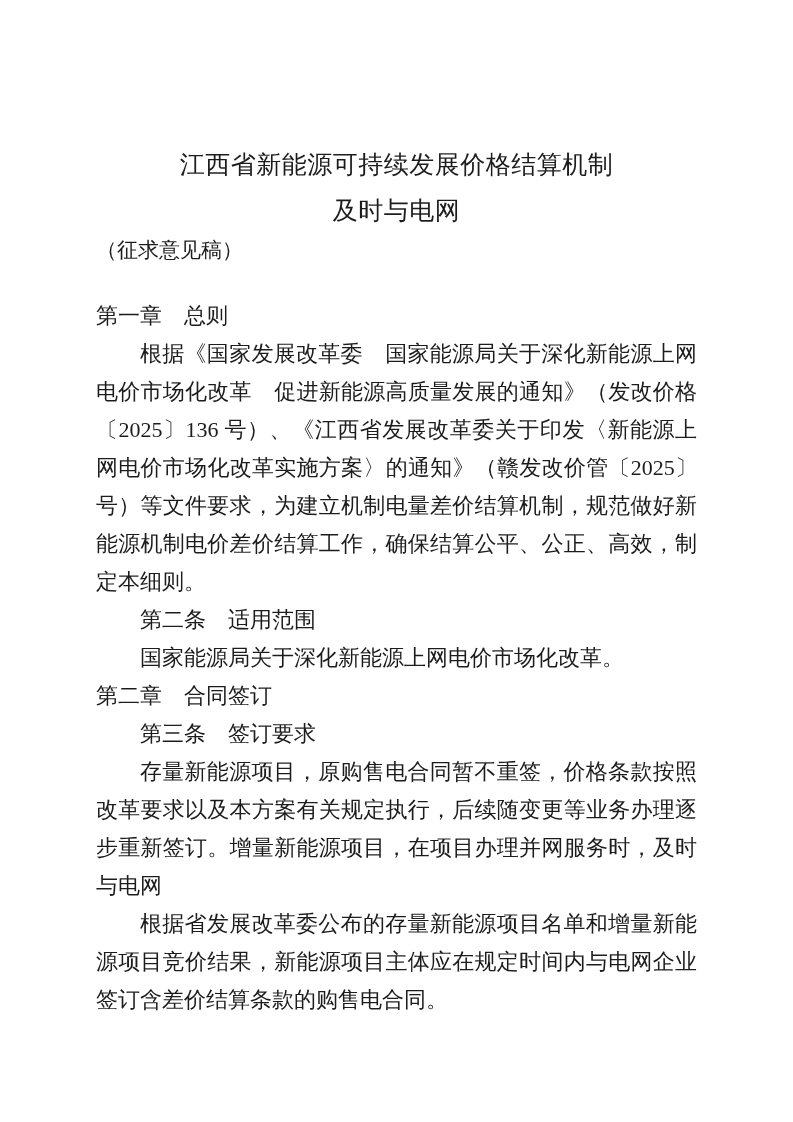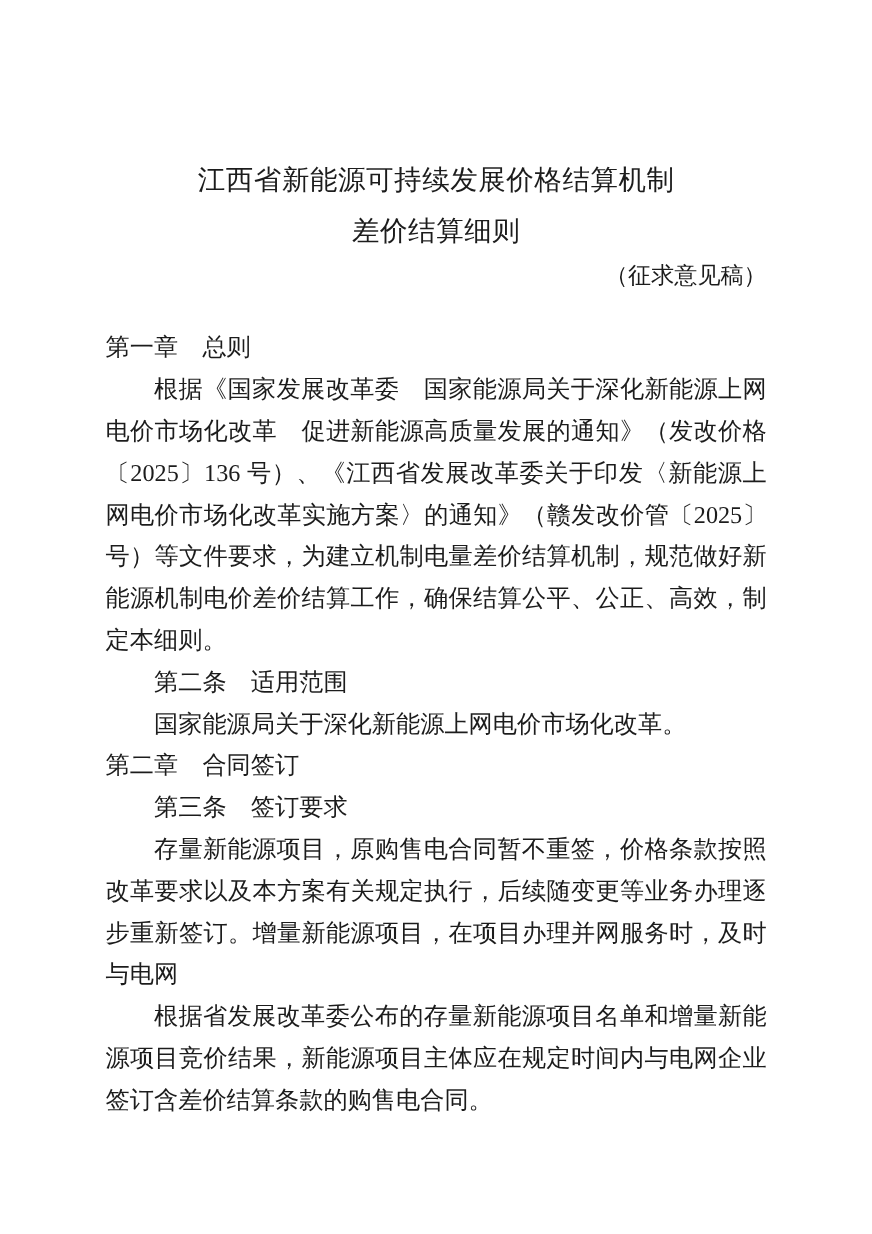--- a/index.html
+++ b/index.html
@@ -26,21 +26,21 @@
   }
   .doc-title-2 {
     text-align: center;
     font-size: 25px;
     line-height: 36px;
     letter-spacing: 0.5px;
     font-weight: normal;
     margin-top: 10px;
   }
   .draft-note {
-    text-align: right;
+    text-align: left;
     font-size: 21px;
     line-height: 34px;
     margin-top: 4px;
   }
   .content {
     margin-top: 30px;
     font-size: 22px;
     line-height: 38px;
     text-align: justify;
     text-justify: inter-ideograph;
@@ -57,21 +57,21 @@
     font-family: Liberation Serif, serif;
   }
 </style>
 </head>
 <body>
 
 <div class="page">
 
   <div class="doc-title">江西省新能源可持续发展价格结算机制</div>
 
-  <div class="doc-title-2">差价结算细则</div>
+  <div class="doc-title-2">及时与电网</div>
 
   <div class="draft-note">（征求意见稿）</div>
 
   <div class="content">
 
     <div class="chapter-heading">第一章　总则</div>
 
 
     <p class="para">根据《国家发展改革委　国家能源局关于深化新能源上网电价市场化改革　促进新能源高质量发展的通知》（发改价格〔2025〕136 号）、《江西省发展改革委关于印发〈新能源上网电价市场化改革实施方案〉的通知》（赣发改价管〔2025〕　号）等文件要求，为建立机制电量差价结算机制，规范做好新能源机制电价差价结算工作，确保结算公平、公正、高效，制定本细则。</p>
 

